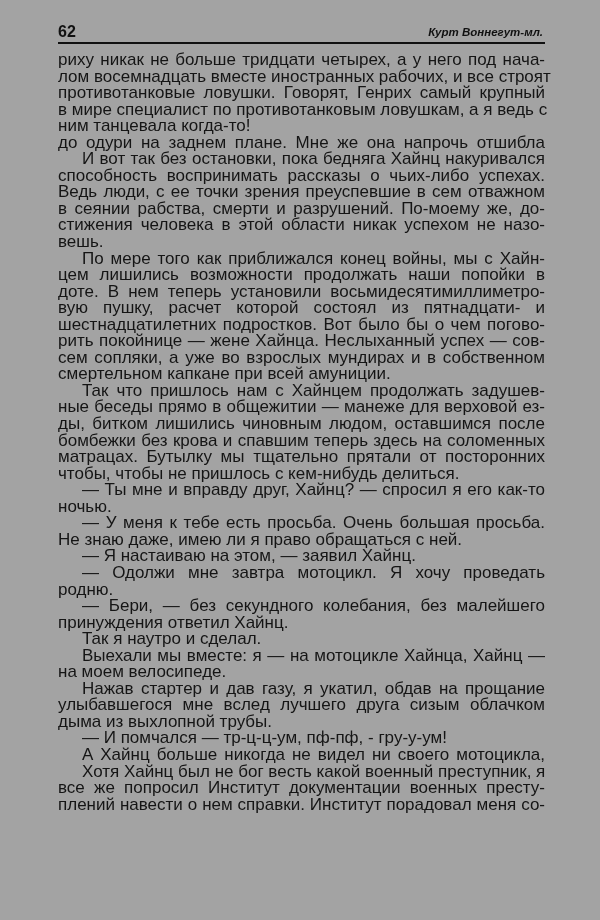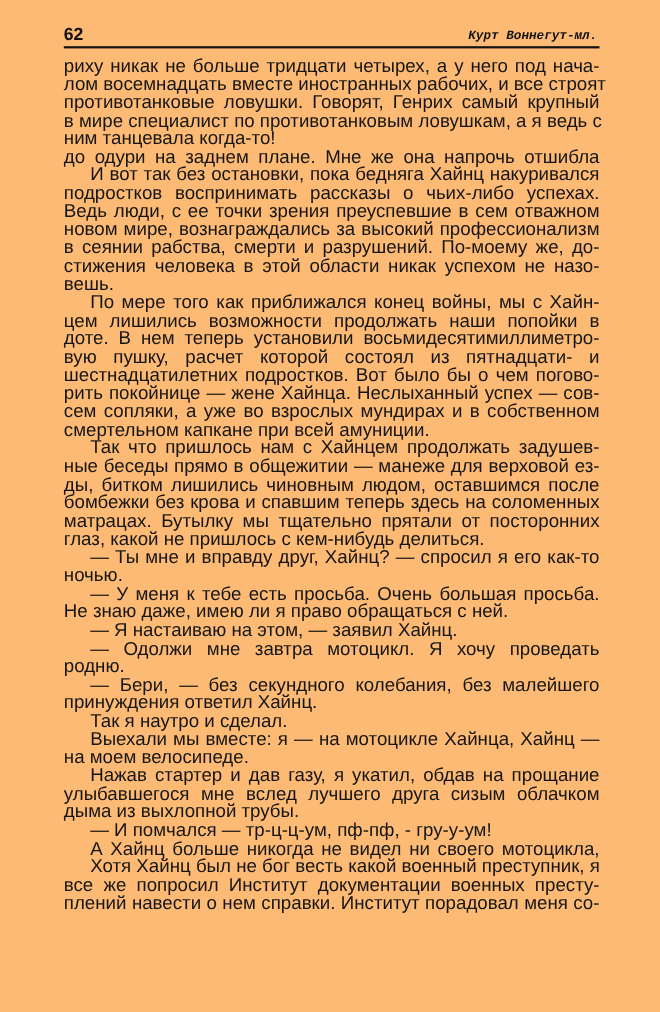--- a/index.html
+++ b/index.html
@@ -1,20 +1,20 @@
 <!DOCTYPE html>
 <html><head>
 <meta charset="utf-8">
 <style>
   html, body { margin: 0; padding: 0; background: #ffffff; }
   body { width: 600px; height: 920px; position: relative; overflow: hidden; }
-  .page { position: absolute; left: 0; top: 0; width: 600px; height: 920px; background: #fdba74; }
+  .page { position: absolute; left: 0; top: 0; width: 600px; height: 920px; background: #a3a3a3; }
   .header { position: absolute; left: 58px; top: 22px; width: 487px; height: 20px; border-bottom: 2px solid #111; }
   .page-num { position: absolute; left: 0; top: 1px; font-family: "Liberation Sans", sans-serif; font-weight: bold; font-size: 16px; color: #111; }
-  .running-head { position: absolute; right: 2px; top: 4px; font-family: Liberation Mono, monospace; font-weight: bold; font-style: italic; font-size: 11.5px; color: #111; }
+  .running-head { position: absolute; right: 2px; top: 4px; font-family: Liberation Sans, sans-serif; font-weight: bold; font-style: italic; font-size: 11.5px; color: #111; }
   .body { position: absolute; left: 58px; top: 52px; width: 487px; font-family: Liberation Sans, sans-serif; font-size: 17px; line-height: 16.55px; color: #151515; }
   .line { display: block; white-space: nowrap; text-align: justify; text-align-last: justify; height: 16.55px; overflow: visible; }
   .line.last { text-align-last: left; }
   .line.indent { padding-left: 24px; }
 </style>
 </head>
 <body>
 
 <div class="page">
   <div class="header">
@@ -25,44 +25,43 @@
       <div>
         <span class="line">риху никак не больше тридцати четырех, а у него под нача-</span>
         <span class="line">лом восемнадцать вместе иностранных рабочих, и все строят</span>
         <span class="line">противотанковые ловушки. Говорят, Генрих самый крупный</span>
         <span class="line">в мире специалист по противотанковым ловушкам, а я ведь с</span>
         <span class="line last">ним танцевала когда-то!</span>
       </div>
       <div>
         <span class="line">до одури на заднем плане. Мне же она напрочь отшибла</span>
         <span class="line indent">И вот так без остановки, пока бедняга Хайнц накуривался</span>
-        <span class="line">подростков воспринимать рассказы о чьих-либо успехах.</span>
+        <span class="line">способность воспринимать рассказы о чьих-либо успехах.</span>
         <span class="line">Ведь люди, с ее точки зрения преуспевшие в сем отважном</span>
-        <span class="line">новом мире, вознаграждались за высокий профессионализм</span>
         <span class="line">в сеянии рабства, смерти и разрушений. По-моему же, до-</span>
         <span class="line">стижения человека в этой области никак успехом не назо-</span>
         <span class="line last">вешь.</span>
       </div>
       <div>
         <span class="line indent">По мере того как приближался конец войны, мы с Хайн-</span>
         <span class="line">цем лишились возможности продолжать наши попойки в</span>
         <span class="line">доте. В нем теперь установили восьмидесятимиллиметро-</span>
         <span class="line">вую пушку, расчет которой состоял из пятнадцати- и</span>
         <span class="line">шестнадцатилетних подростков. Вот было бы о чем погово-</span>
         <span class="line">рить покойнице — жене Хайнца. Неслыханный успех — сов-</span>
         <span class="line">сем сопляки, а уже во взрослых мундирах и в собственном</span>
         <span class="line last">смертельном капкане при всей амуниции.</span>
       </div>
       <div>
         <span class="line indent">Так что пришлось нам с Хайнцем продолжать задушев-</span>
         <span class="line">ные беседы прямо в общежитии — манеже для верховой ез-</span>
         <span class="line">ды, битком лишились чиновным людом, оставшимся после</span>
         <span class="line">бомбежки без крова и спавшим теперь здесь на соломенных</span>
         <span class="line">матрацах. Бутылку мы тщательно прятали от посторонних</span>
-        <span class="line last">глаз, какой не пришлось с кем-нибудь делиться.</span>
+        <span class="line last">чтобы, чтобы не пришлось с кем-нибудь делиться.</span>
       </div>
       <div>
         <span class="line indent">— Ты мне и вправду друг, Хайнц? — спросил я его как-то</span>
         <span class="line last">ночью.</span>
       </div>
       <div>
         <span class="line indent">— У меня к тебе есть просьба. Очень большая просьба.</span>
         <span class="line last">Не знаю даже, имею ли я право обращаться с ней.</span>
       </div>
       <div>

